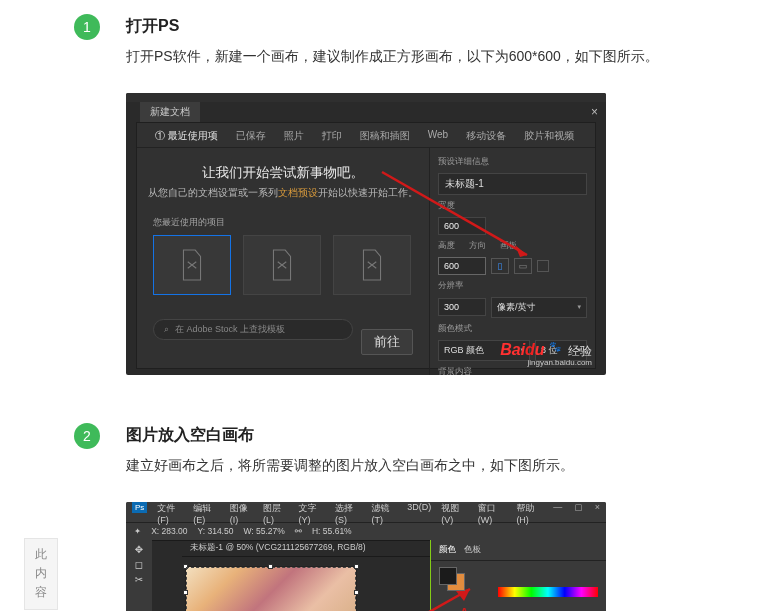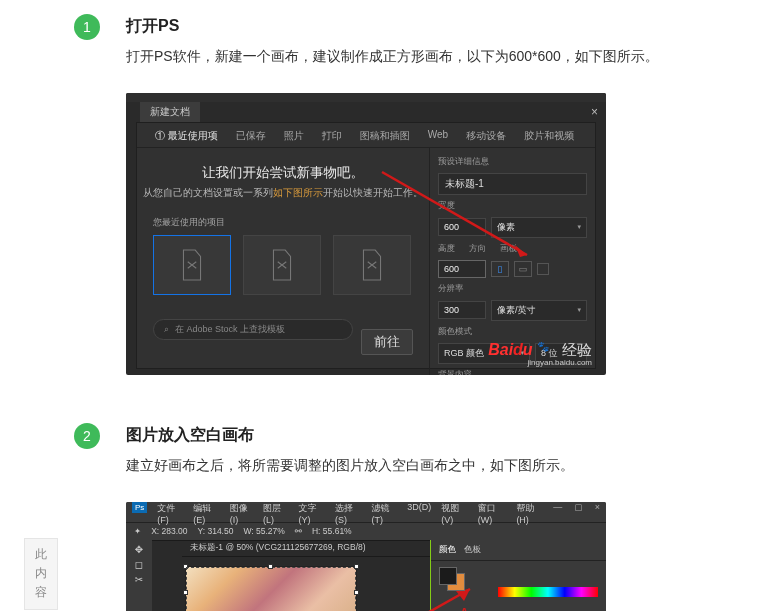--- a/index.html
+++ b/index.html
@@ -242,23 +242,23 @@
   font-weight: bold;
 }
 .wm-logo span { color: #ff3030; font-style: italic; }
 .wm-paw {
   display: inline-block;
   vertical-align: top;
   font-size: 10px;
 }
 .wm-exp {
   display: inline-block;
-  font-size: 15px;
+  font-size: 12px;
   color: #ddd;
-  margin-left: 8px;
+  margin-left: 2px;
 }
 .wm-url { font-size: 8px; color: #ccc; margin-top: -2px; }
 
 
 .shot2 { height: 122px; background: #2e2e2e; }
 .ps2-top {
   height: 20px;
   background: #3a3a3a;
   display: flex;
   align-items: flex-start;
@@ -406,21 +406,21 @@
           <span>打印</span>
           <span>图稿和插图</span>
           <span>Web</span>
           <span>移动设备</span>
           <span>胶片和视频</span>
         </div>
         <div class="dlg-body">
           <div class="dlg-left">
             <div class="dlg-headline">让我们开始尝试新事物吧。</div>
             <div class="dlg-sub">
-              <span>从您自己的文档设置或一系列</span><span class="highlight">如下图所示</span><span>开始以快速开始工作。</span>
+              <span>从您自己的文档设置或一系列</span><span class="highlight">文档预设</span><span>开始以快速开始工作。</span>
             </div>
             <div class="recent-label">您最近使用的项目</div>
             <div class="preset-row">
               <div class="preset selected">
                 <svg viewBox="0 0 24 30">
                     <path d="M4 1h11l5 6v22H4z" fill="none" stroke="#777"></path>
                     <path d="M8 18l8-6m0 6l-8-6" stroke="#777"></path>
                   </svg>
               </div>
               <div class="preset">
@@ -443,21 +443,20 @@
               </div>
               <div class="stock-go">前往</div>
             </div>
           </div>
           <div class="dlg-right">
             <div class="field-label">预设详细信息</div>
             <div class="field-title">未标题-1</div>
             <div class="field-label">宽度</div>
             <div class="row">
               <div class="num-input">600</div>
-              <div class="dd" style="flex:1">像素</div>
             </div>
             <div class="row" style="gap:14px">
               <span class="field-label">高度</span>
               <span class="field-label">方向</span>
               <span class="field-label">画板</span>
             </div>
             <div class="row num-strong">
               <div class="num-input">600</div>
               <div class="orient-box">▯</div>
               <div class="orient-box plain">▭</div>

